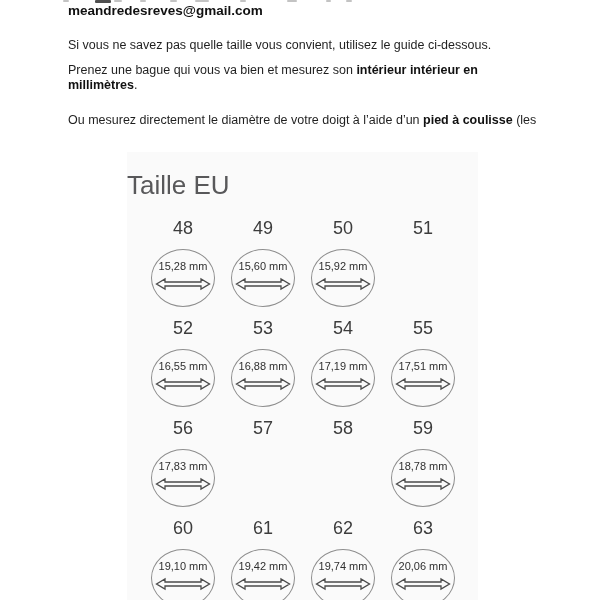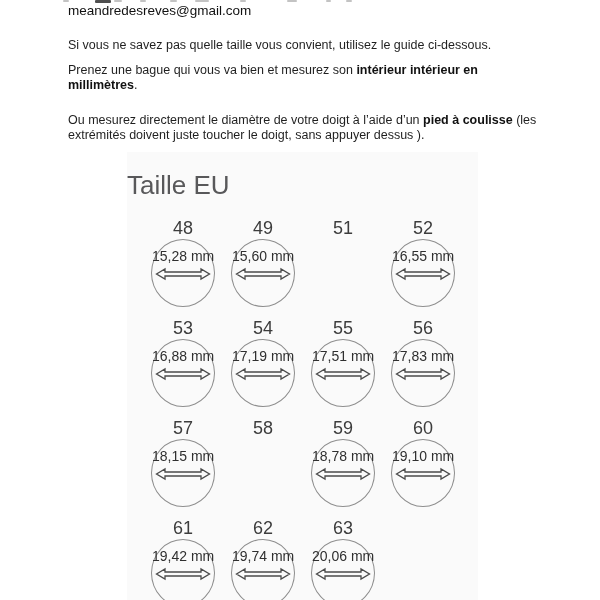--- a/index.html
+++ b/index.html
@@ -22,21 +22,21 @@
   
   .fragments{position:absolute;top:0;left:0;width:600px;height:3px;}
   .frag{position:absolute;top:0;height:2px;background:#c3c3c3;border-radius:1px;}
   .frag.dark{background:#4f4f4f;height:3px;}
 
   
   .content{
     position:absolute;left:68px;top:3px;width:480px;
     color:var(--text-color);font-size:12.5px;line-height:15px;
   }
-  .email{font-weight:normal;font-size:13.5px;line-height:16px;color:#111;}
+  .email{font-weight:bold;font-size:13.5px;line-height:16px;color:#111;}
   .content p{margin:0;}
   .content p.p1{margin-top:19px;}
   .content p.p2{margin-top:10px;}
   .content p.p3{margin-top:20px;}
   .content b{font-weight:bold;color:#111;}
 
   
   .chart{
     position:absolute;left:127px;top:152px;width:351px;height:448px;
     background:var(--chart-bg);overflow:hidden;
@@ -44,28 +44,28 @@
   .chart-title{
     position:absolute;top:18px;left:0;width:100%;text-align:left;
     font-size:26px;line-height:30px;color:var(--title-color);
   }
   .grid{
     position:absolute;left:16px;top:66px;
     display:grid;grid-template-columns:repeat(4,80px);
     grid-auto-rows:89px;row-gap:11px;
   }
   .cell{display:flex;flex-direction:column;align-items:center;}
-  .num{font-size:18px;line-height:20px;color:var(--number-color);margin-bottom:1px;}
+  .num{font-size:18px;line-height:20px;color:var(--number-color);margin-bottom:11px;}
   .ring{
     position:relative;width:64px;height:68px;box-sizing:border-box;
     border:1.5px solid var(--circle-stroke);border-radius:50%;background:transparent;
   }
   .mm{
     position:absolute;top:10px;left:0;width:100%;text-align:center;
-    font-size:14px;line-height:13px;color:var(--mm-color);white-space:nowrap;
+    font-size:11px;line-height:13px;color:var(--mm-color);white-space:nowrap;
   }
   .arrow{position:absolute;top:27px;left:50%;transform:translateX(-50%);}
 </style>
 </head>
 <body>
 
 <div class="page">
 
   <div class="fragments">
     <span class="frag" style="left:63px;width:6px;"></span>
@@ -80,21 +80,21 @@
     <span class="frag" style="left:346px;width:6px;"></span>
   </div>
 
   <div class="content">
     <div class="email">meandredesreves@gmail.com</div>
 
     <p class="p1"><span>Si vous ne savez pas quelle taille vous convient, utilisez le guide ci-dessous.</span></p>
 
     <p class="p2"><span>Prenez une bague qui vous va bien et mesurez son </span><b>intérieur intérieur en</b><br><b>millimètres</b><span>.</span></p>
 
-    <p class="p3"><span>Ou mesurez directement le diamètre de votre doigt à l’aide d’un </span><b>pied à coulisse</b><span> (les</span><br><span>extrémités doivent juste toucher le doigt, sans appuyer dessus ).</span></p>
+    <p class="p3"><span>Ou mesurez directement le diamètre de votre doigt à l’aide d’un </span><b>pied à coulisse</b><span> (les</span><br></p>
   </div>
 
   <div class="chart">
     <div class="chart-title">Taille EU</div>
     <div class="grid">
         <div class="cell">
           <div class="num">48</div>
           <div class="ring">
             <div class="mm">15,28 mm</div>
             <svg class="arrow" viewBox="0 0 56 14" width="56" height="14">
@@ -105,20 +105,29 @@
         <div class="cell">
           <div class="num">49</div>
           <div class="ring">
             <div class="mm">15,60 mm</div>
             <svg class="arrow" viewBox="0 0 56 14" width="56" height="14">
               <path d="M1.5,7 L10,2 V5 H46 V2 L54.5,7 L46,12 V9 H10 V12 Z" fill="none" stroke="var(--arrow-stroke)" stroke-width="1.3" stroke-linejoin="miter"></path>
             </svg>
           </div>
         </div>
         <div class="cell">
+          <div class="num">50</div>
+          <div class="ring">
+            <div class="mm">15,92 mm</div>
+            <svg class="arrow" viewBox="0 0 56 14" width="56" height="14">
+              <path d="M1.5,7 L10,2 V5 H46 V2 L54.5,7 L46,12 V9 H10 V12 Z" fill="none" stroke="var(--arrow-stroke)" stroke-width="1.3" stroke-linejoin="miter"></path>
+            </svg>
+          </div>
+        </div>
+        <div class="cell">
           <div class="num">51</div>
         </div>
         <div class="cell">
           <div class="num">52</div>
           <div class="ring">
             <div class="mm">16,55 mm</div>
             <svg class="arrow" viewBox="0 0 56 14" width="56" height="14">
               <path d="M1.5,7 L10,2 V5 H46 V2 L54.5,7 L46,12 V9 H10 V12 Z" fill="none" stroke="var(--arrow-stroke)" stroke-width="1.3" stroke-linejoin="miter"></path>
             </svg>
           </div>
@@ -154,26 +163,20 @@
           <div class="num">56</div>
           <div class="ring">
             <div class="mm">17,83 mm</div>
             <svg class="arrow" viewBox="0 0 56 14" width="56" height="14">
               <path d="M1.5,7 L10,2 V5 H46 V2 L54.5,7 L46,12 V9 H10 V12 Z" fill="none" stroke="var(--arrow-stroke)" stroke-width="1.3" stroke-linejoin="miter"></path>
             </svg>
           </div>
         </div>
         <div class="cell">
           <div class="num">57</div>
-          <div class="ring">
-            <div class="mm">18,15 mm</div>
-            <svg class="arrow" viewBox="0 0 56 14" width="56" height="14">
-              <path d="M1.5,7 L10,2 V5 H46 V2 L54.5,7 L46,12 V9 H10 V12 Z" fill="none" stroke="var(--arrow-stroke)" stroke-width="1.3" stroke-linejoin="miter"></path>
-            </svg>
-          </div>
         </div>
         <div class="cell">
           <div class="num">58</div>
         </div>
         <div class="cell">
           <div class="num">59</div>
           <div class="ring">
             <div class="mm">18,78 mm</div>
             <svg class="arrow" viewBox="0 0 56 14" width="56" height="14">
               <path d="M1.5,7 L10,2 V5 H46 V2 L54.5,7 L46,12 V9 H10 V12 Z" fill="none" stroke="var(--arrow-stroke)" stroke-width="1.3" stroke-linejoin="miter"></path>

